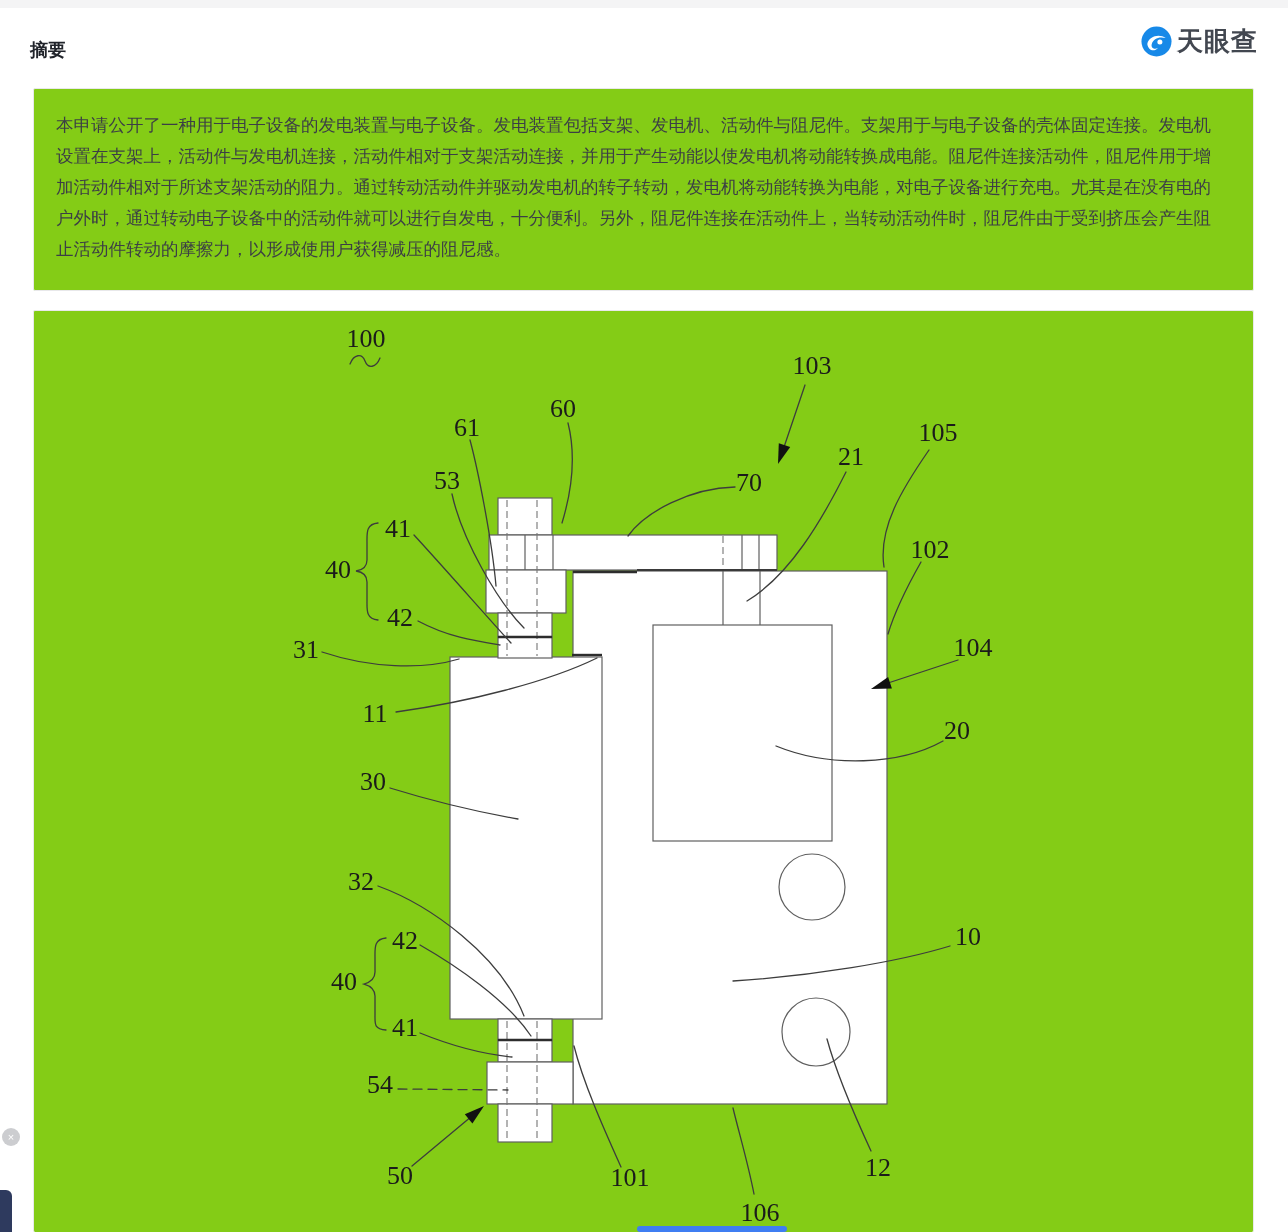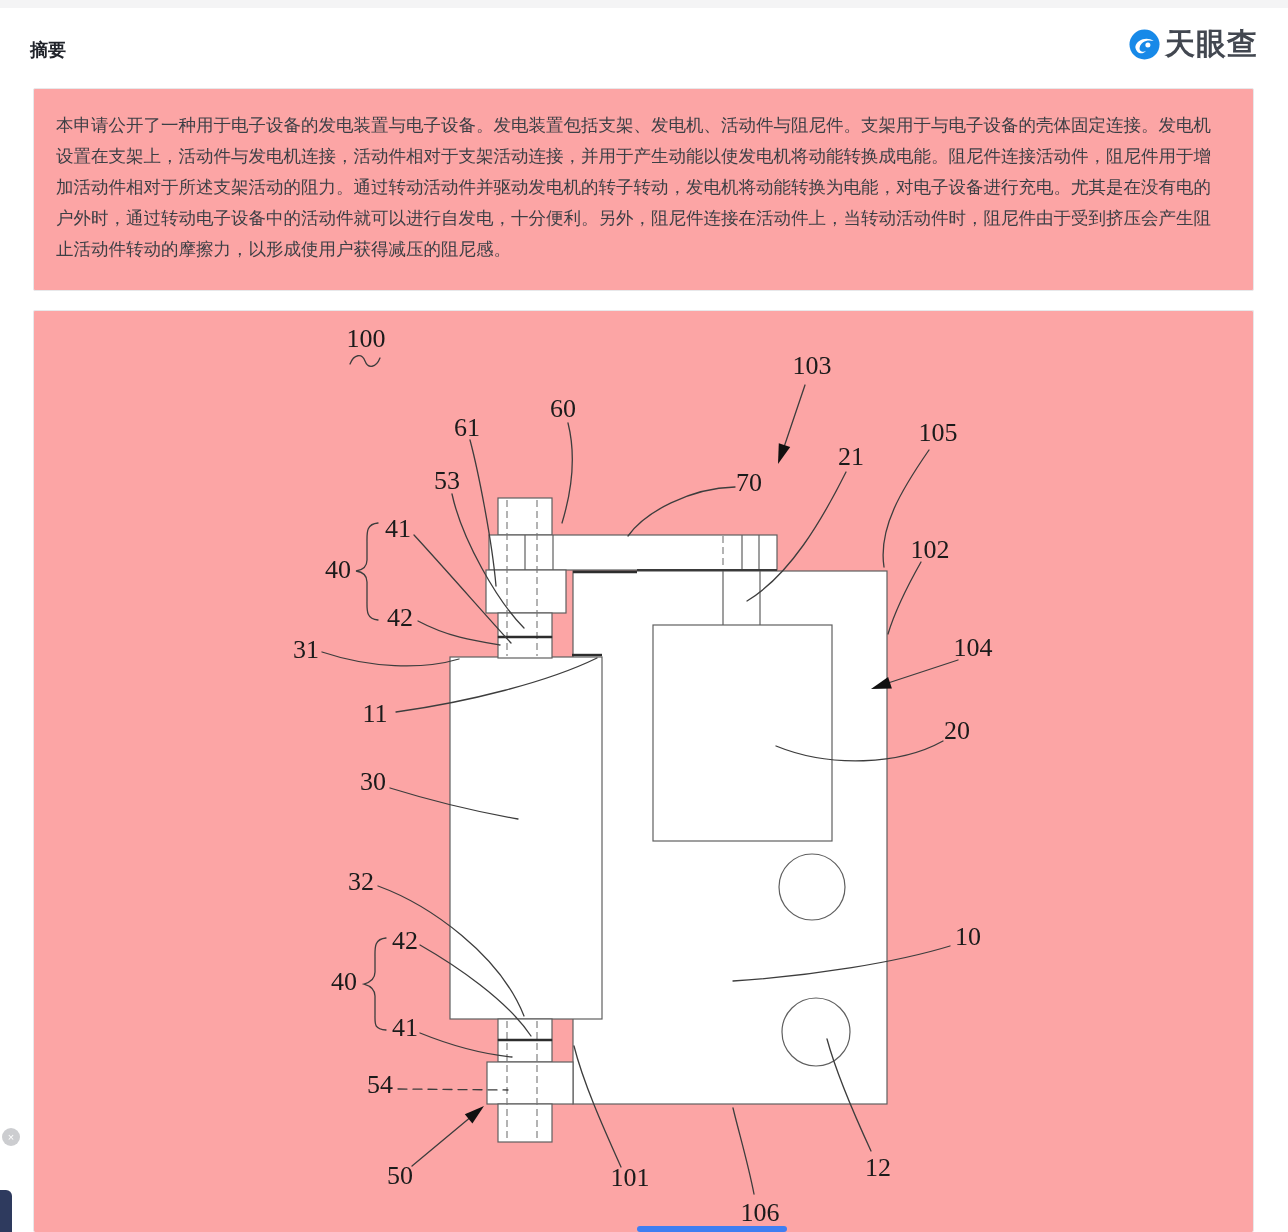--- a/index.html
+++ b/index.html
@@ -6,23 +6,23 @@
   body{
     position:relative;width:1288px;height:1232px;overflow:hidden;
     background:#ffffff;font-family:"Liberation Sans","DejaVu Sans",sans-serif;
   }
   .top-strip{position:absolute;left:0;top:0;width:1288px;height:8px;background:#f4f4f5;}
   .page-title{
     position:absolute;left:30px;top:26px;font-size:18px;font-weight:bold;color:#21242b;
   }
   .brand{position:absolute;top:24px;right:30px;display:flex;align-items:center;gap:5px;}
   .brand-icon{width:31px;height:31px;display:block;}
-  .brand-name{font-size:30px;font-weight:bold;color:#424750;letter-spacing:1px;font-family:Liberation Mono, monospace;}
+  .brand-name{font-size:26px;font-weight:bold;color:#424750;letter-spacing:1px;font-family:Liberation Mono, monospace;}
   .panel{
-    position:absolute;left:33px;width:1221px;background:#fca5a5;
+    position:absolute;left:33px;width:1221px;background:#84cc16;
     border:1px solid #e8e8ea;border-radius:2px;box-sizing:border-box;
   }
   .abstract-panel{top:88px;height:203px;}
   .figure-panel{top:310px;height:922px;border-bottom:none;}
   .abstract-text{
     margin:0;padding:21px 42px 0 22px;font-size:17.5px;line-height:31px;
     color:#3c3f45;text-align:justify;
   }
   .fig-svg{position:absolute;left:0;top:0;pointer-events:none;}
   .fig-label{font:26px "Liberation Serif","DejaVu Serif",serif;fill:#1b1b1b;}

